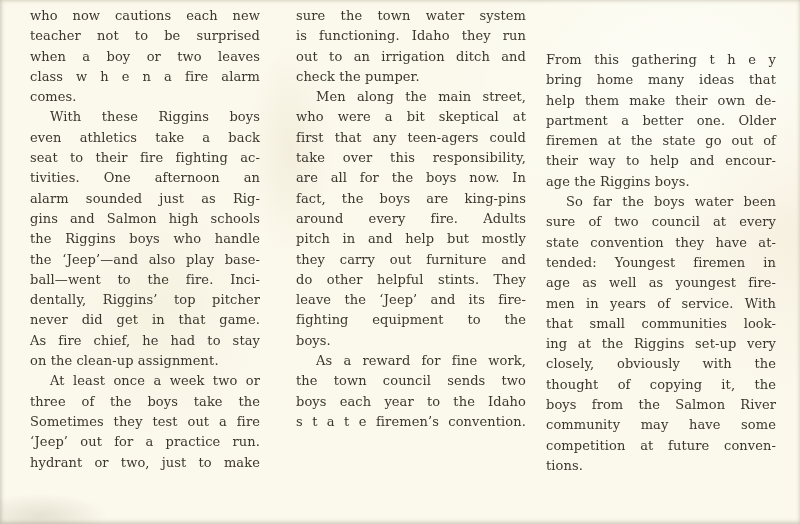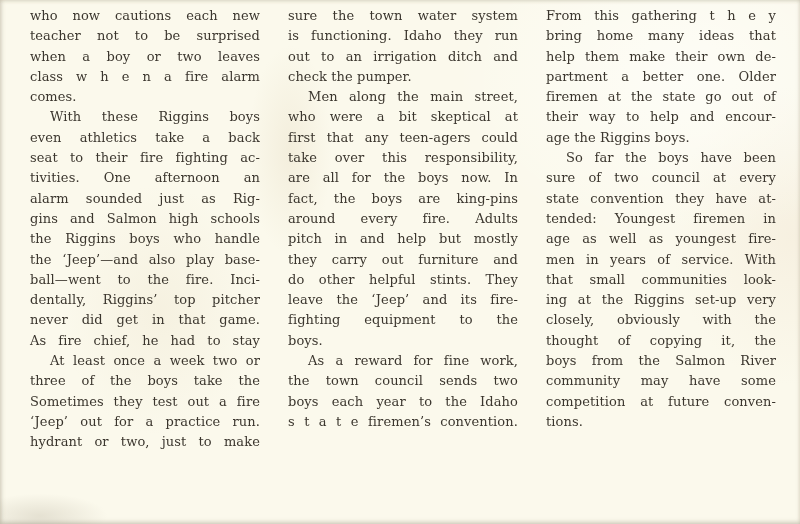--- a/index.html
+++ b/index.html
@@ -31,22 +31,22 @@
   .column {
     position: absolute;
     top: 6px;
     width: 230px;
     color: #3b362e;
     font-size: 13px;
     line-height: 20.3px;
     letter-spacing: 0.1px;
   }
   .col-0 { left: 30px; }
-  .col-1 { left: 288px; }
-  .col-2 { left: 546px; }
+  .col-1 { left: 296px; }
+  .col-2 { left: 546px; margin-top: 44px; }
   .line {
     height: 20.3px;
     text-align: justify;
     text-align-last: justify;
     white-space: normal;
   }
   .line.indent { text-indent: 20px; }
   .line.endline {
     text-align: right;
     text-align-last: left;
@@ -67,20 +67,21 @@
       <div class="line">seat to their fire fighting ac-</div>
       <div class="line">tivities. One afternoon an</div>
       <div class="line">alarm sounded just as Rig-</div>
       <div class="line">gins and Salmon high schools</div>
       <div class="line">the Riggins boys who handle</div>
       <div class="line">the ‘Jeep’—and also play base-</div>
       <div class="line">ball—went to the fire. Inci-</div>
       <div class="line">dentally, Riggins’ top pitcher</div>
       <div class="line">never did get in that game.</div>
       <div class="line">As fire chief, he had to stay</div>
+      <div class="line endline">on the clean-up assignment.</div>
       <div class="line indent">At least once a week two or</div>
       <div class="line">three of the boys take the</div>
       <div class="line">Sometimes they test out a fire</div>
       <div class="line">‘Jeep’ out for a practice run.</div>
       <div class="line">hydrant or two, just to make</div>
     </div>
   <div class="column col-1">
       <div class="line">sure the town water system</div>
       <div class="line">is functioning. Idaho they run</div>
       <div class="line">out to an irrigation ditch and</div>
@@ -104,21 +105,21 @@
       <div class="line">s t a t e firemen’s convention.</div>
     </div>
   <div class="column col-2">
       <div class="line">From this gathering t h e y</div>
       <div class="line">bring home many ideas that</div>
       <div class="line">help them make their own de-</div>
       <div class="line">partment a better one. Older</div>
       <div class="line">firemen at the state go out of</div>
       <div class="line">their way to help and encour-</div>
       <div class="line endline">age the Riggins boys.</div>
-      <div class="line indent">So far the boys have been</div>
+      <div class="line indent">So far the boys water been</div>
       <div class="line">sure of two council at every</div>
       <div class="line">state convention they have at-</div>
       <div class="line">tended: Youngest firemen in</div>
       <div class="line">age as well as youngest fire-</div>
       <div class="line">men in years of service. With</div>
       <div class="line">that small communities look-</div>
       <div class="line">ing at the Riggins set-up very</div>
       <div class="line">closely, obviously with the</div>
       <div class="line">thought of copying it, the</div>
       <div class="line">boys from the Salmon River</div>

